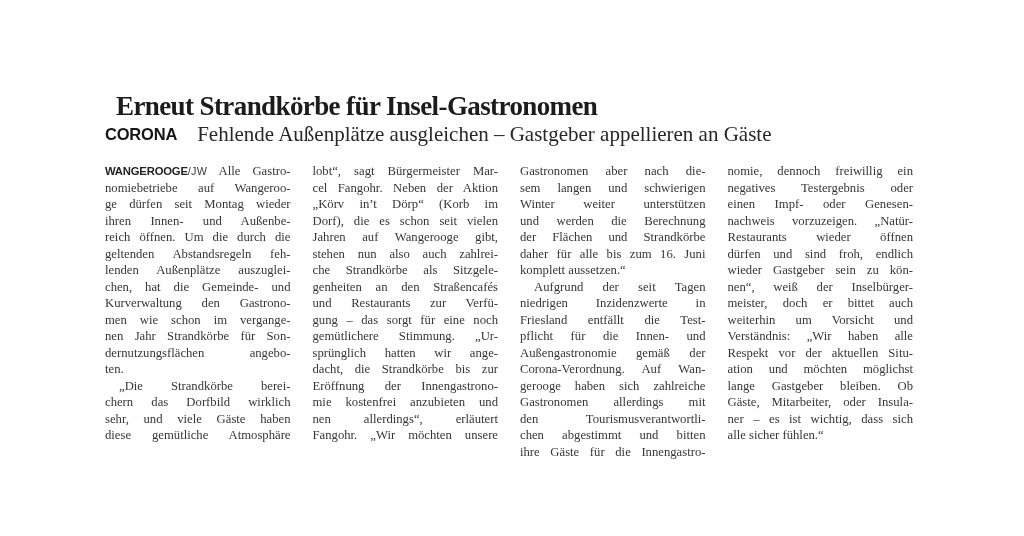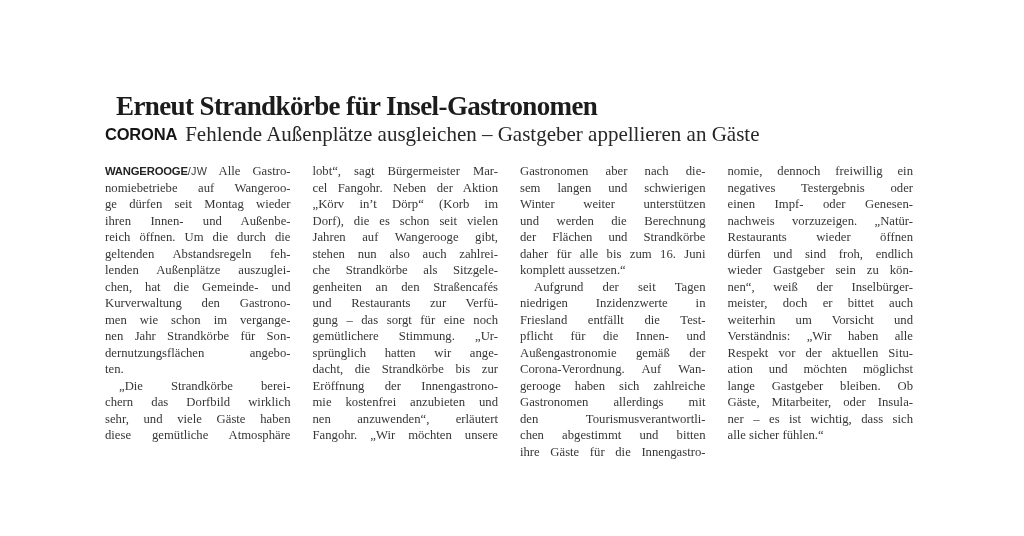--- a/index.html
+++ b/index.html
@@ -29,21 +29,21 @@
     left: 105px;
     top: 122px;
     white-space: nowrap;
   }
   .kicker-label {
     font-family: "Liberation Sans", sans-serif;
     font-weight: 700;
     font-size: 16.5px;
     letter-spacing: -0.2px;
     color: #161616;
-    margin-right: 8px;
+    margin-right: 20px;
     vertical-align: 1px;
   }
   .kicker-text {
     font-family: "Liberation Serif", serif;
     font-size: 21px;
     color: #272727;
     margin-top: 22px;
   }
   .columns {
     position: absolute;
@@ -123,21 +123,21 @@
         <div class="line">stehen nun also auch zahlrei-</div>
         <div class="line">che Strandkörbe als Sitzgele-</div>
         <div class="line">genheiten an den Straßencafés</div>
         <div class="line">und Restaurants zur Verfü-</div>
         <div class="line">gung – das sorgt für eine noch</div>
         <div class="line">gemütlichere Stimmung. „Ur-</div>
         <div class="line">sprünglich hatten wir ange-</div>
         <div class="line">dacht, die Strandkörbe bis zur</div>
         <div class="line">Eröffnung der Innengastrono-</div>
         <div class="line">mie kostenfrei anzubieten und</div>
-        <div class="line">nen anzuwenden“, erläutert</div>
+        <div class="line">nen allerdings“, erläutert</div>
         <div class="line">Fangohr. „Wir möchten unsere</div>
       </div>
     <div class="col">
         <div class="line">Gastronomen aber nach die-</div>
         <div class="line">sem langen und schwierigen</div>
         <div class="line">Winter weiter unterstützen</div>
         <div class="line">und werden die Berechnung</div>
         <div class="line">der Flächen und Strandkörbe</div>
         <div class="line">daher für alle bis zum 16. Juni</div>
         <div class="line flush">komplett aussetzen.“</div>

